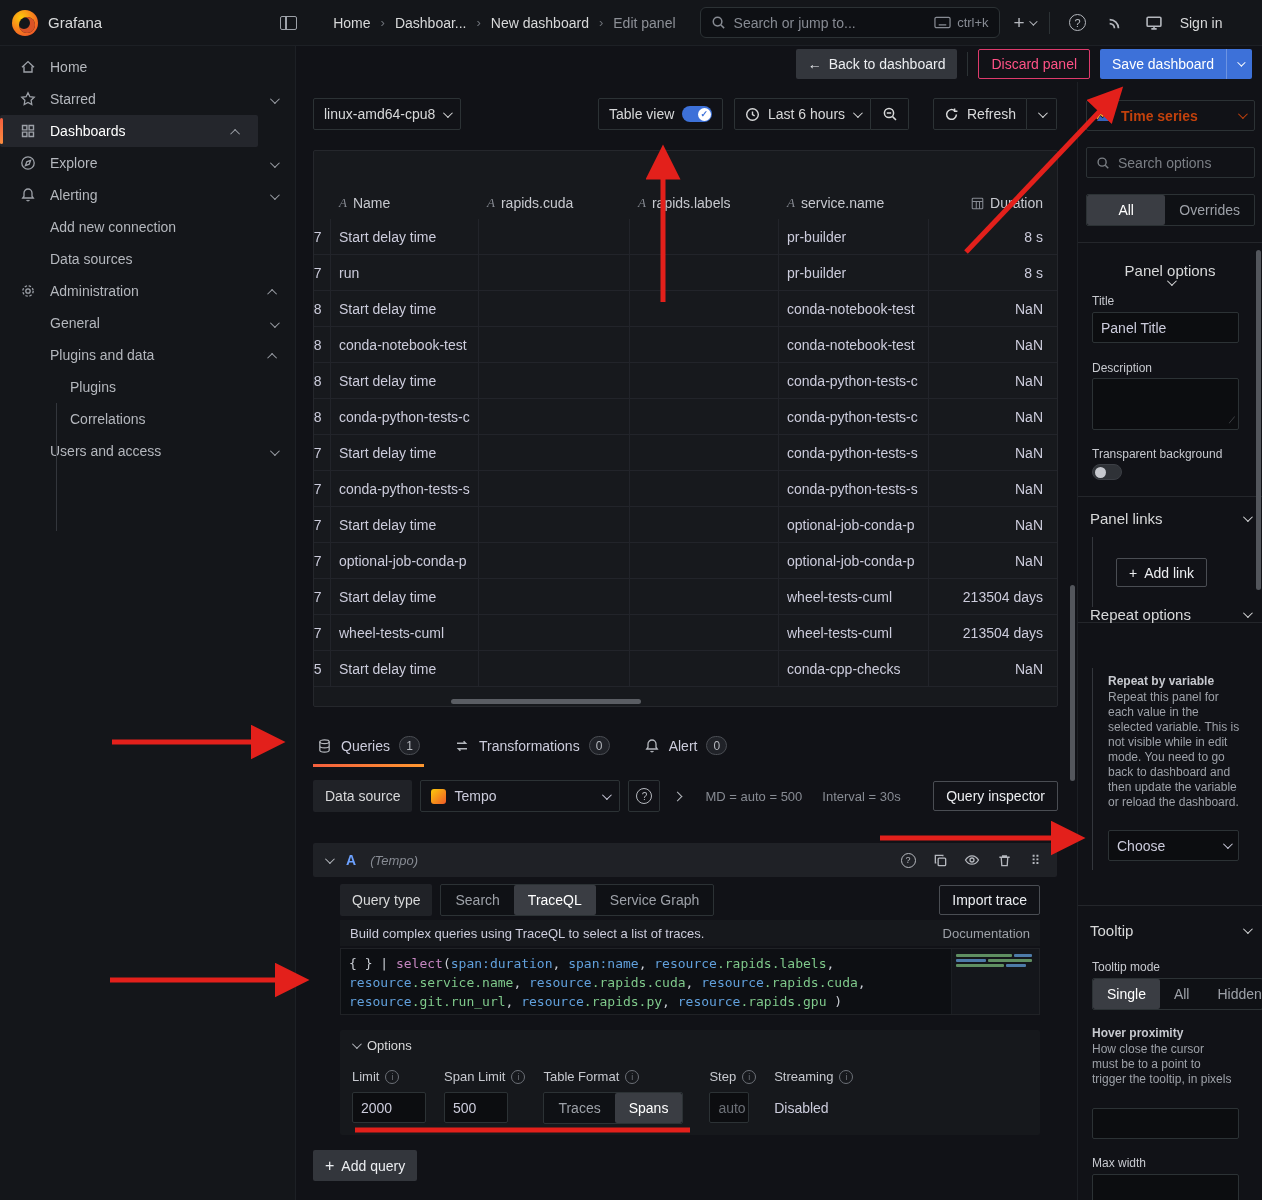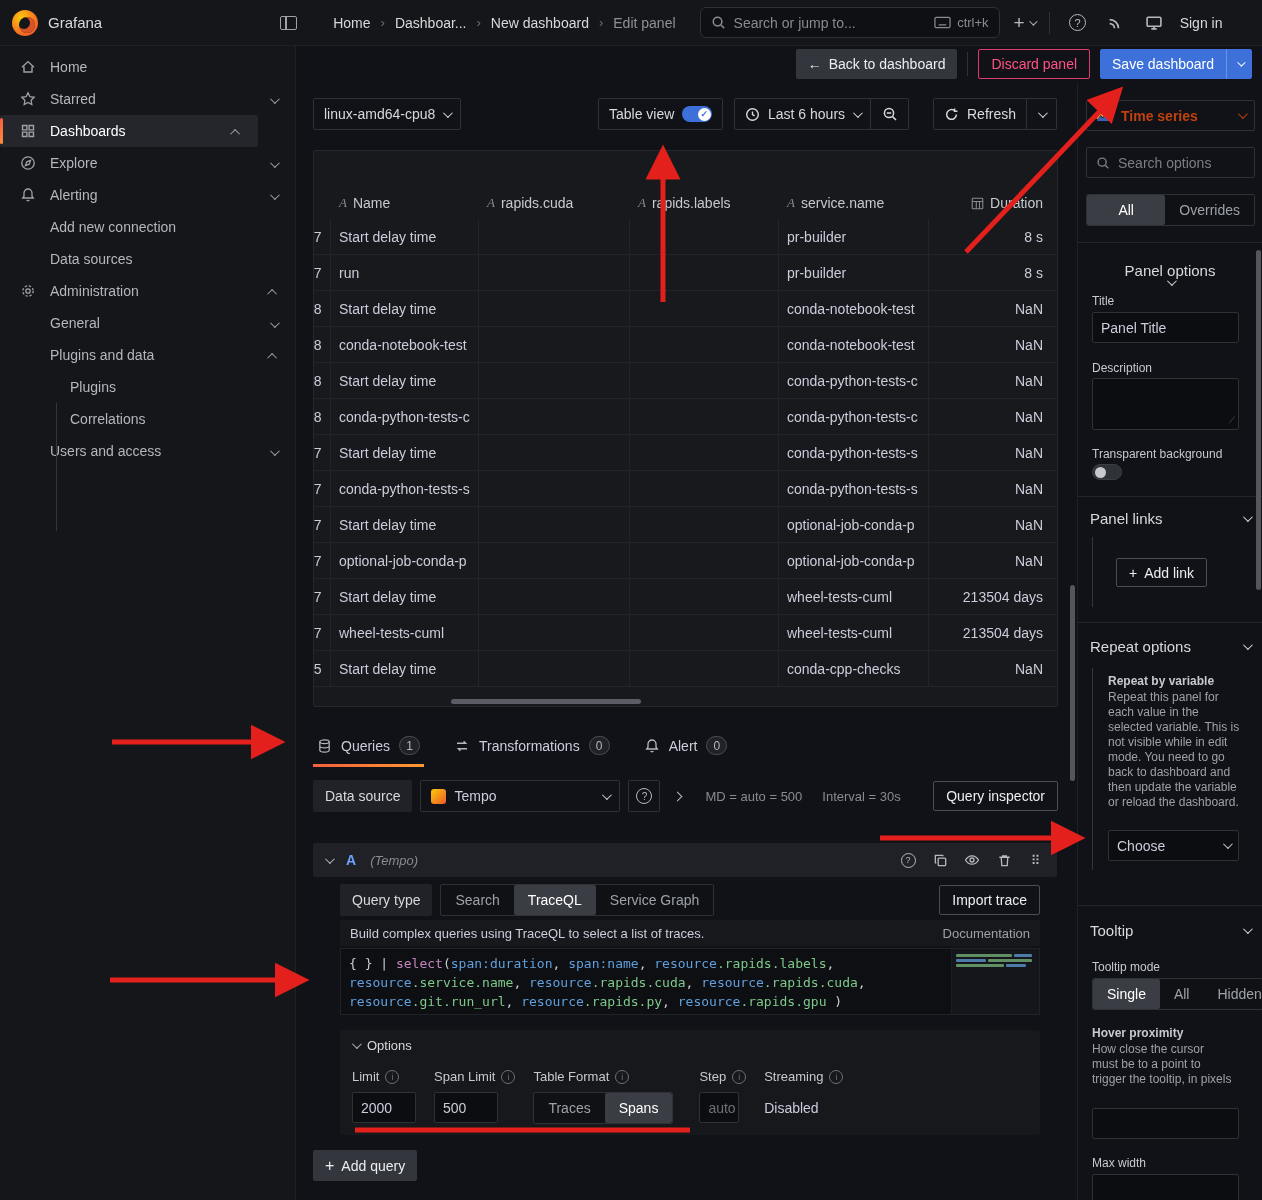--- a/index.html
+++ b/index.html
@@ -615,21 +615,21 @@
   <div class="opthead">
     <span class="chev" style="color:#b5b8be;"></span>
     <span>Options</span>
   </div>
   <div class="fldrow">
     <div class="fld">
       <div class="flbl">
             <span>Limit</span>
             <span class="info-i">i</span>
           </div>
-      <div class="inp" style="width:64px;">2000</div>
+      <div class="inp" style="width:74px;">2000</div>
     </div>
     <div class="fld">
       <div class="flbl">
             <span>Span Limit</span>
             <span class="info-i">i</span>
           </div>
       <div class="inp" style="width:64px;">500</div>
     </div>
     <div class="fld">
       <div class="flbl">
@@ -703,21 +703,21 @@
     <span>Panel links</span>
         <span class="chev"></span>
   </div>
   <div class="rp-abs rp-guide" style="top:455px; height:70px;"></div>
   <div class="rp-abs btn btn-outline" style="left:38px; top:476px; height:29px;">
     <span>+</span>
         <span>Add link</span>
   </div>
 
   <div class="rp-abs rp-divider" style="top:540px;"></div>
-  <div class="rp-abs rp-sec-head" style="top:556px;">
+  <div class="rp-abs rp-sec-head" style="top:524px;">
     <span>Repeat options</span>
         <span class="chev"></span>
   </div>
   <div class="rp-abs rp-guide" style="top:586px; height:202px;"></div>
   <div class="rp-abs rp-lbl b" style="left:30px; top:592px;">Repeat by variable</div>
   <div class="rp-abs rp-para" style="left:30px; top:608px; width:134px;">Repeat this panel for each value in the selected variable. This is not visible while in edit mode. You need to go back to dashboard and then update the variable or reload the dashboard.</div>
   <div class="rp-abs inp" style="left:30px; top:748px; width:131px; justify-content:space-between;">
     <span>Choose</span>
         <span class="chev"></span>
   </div>

